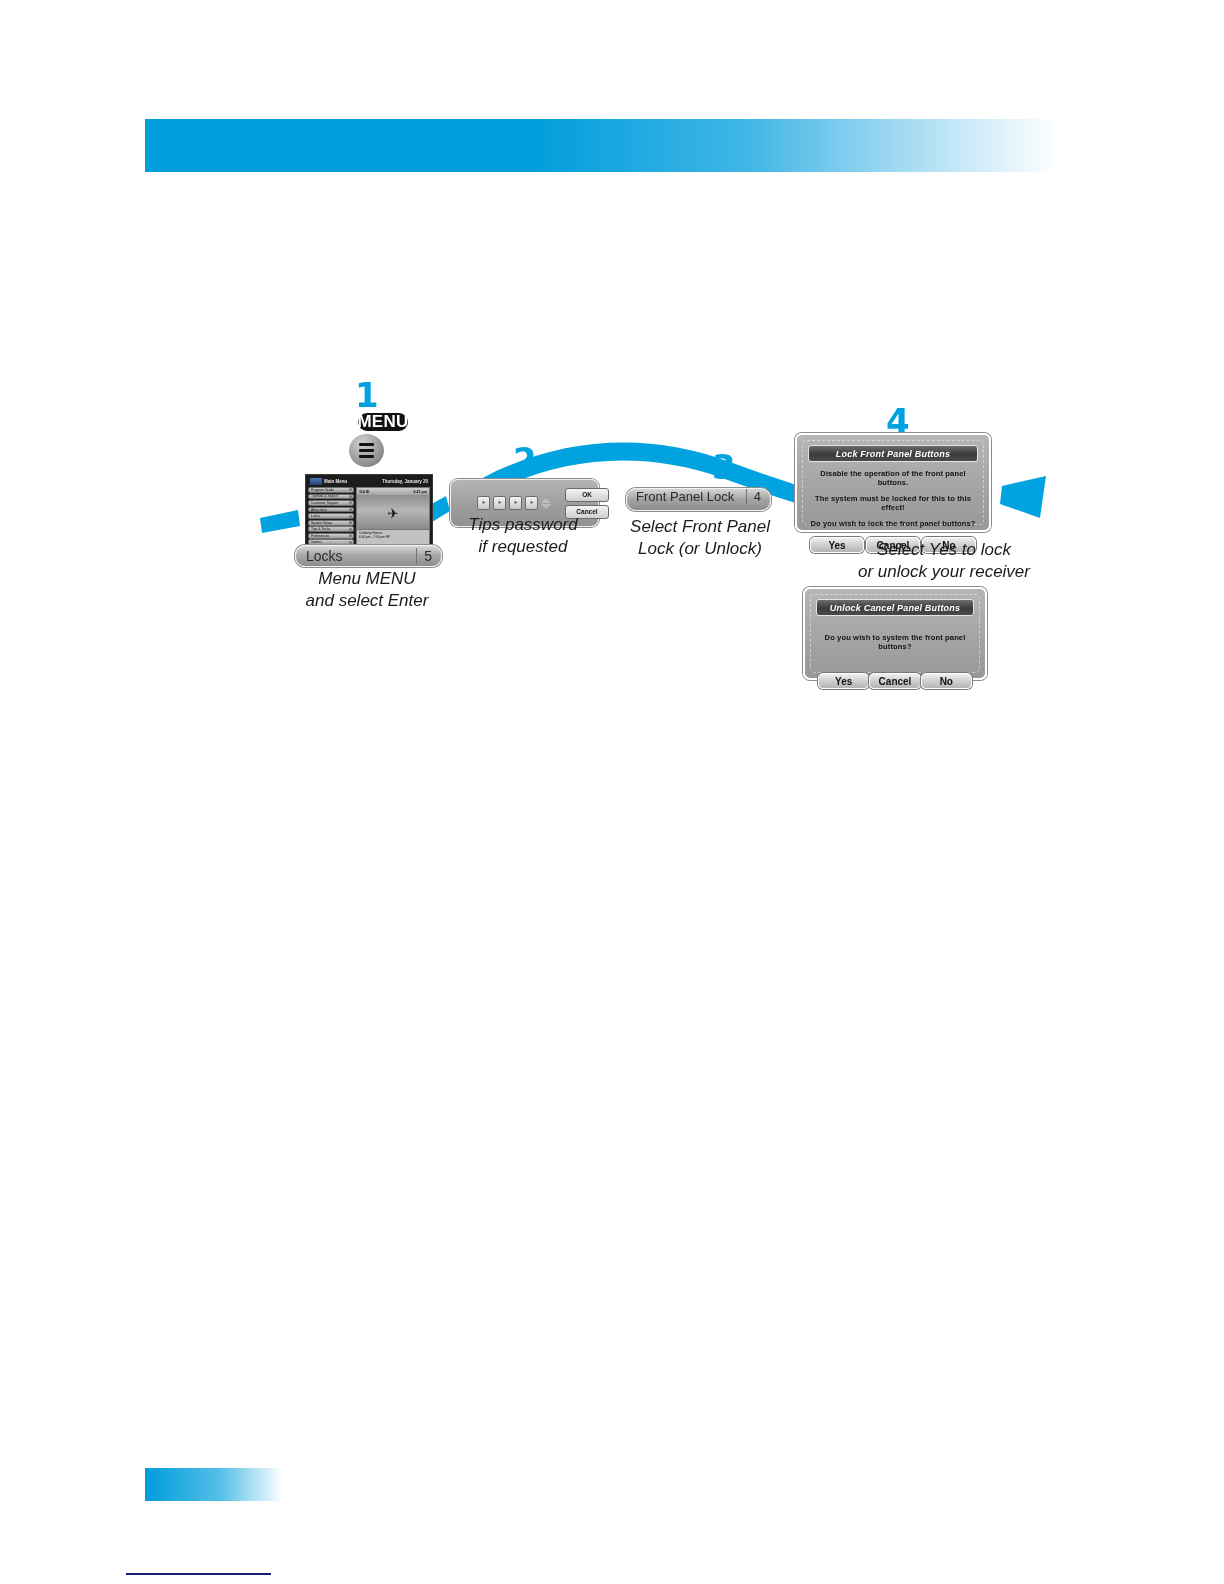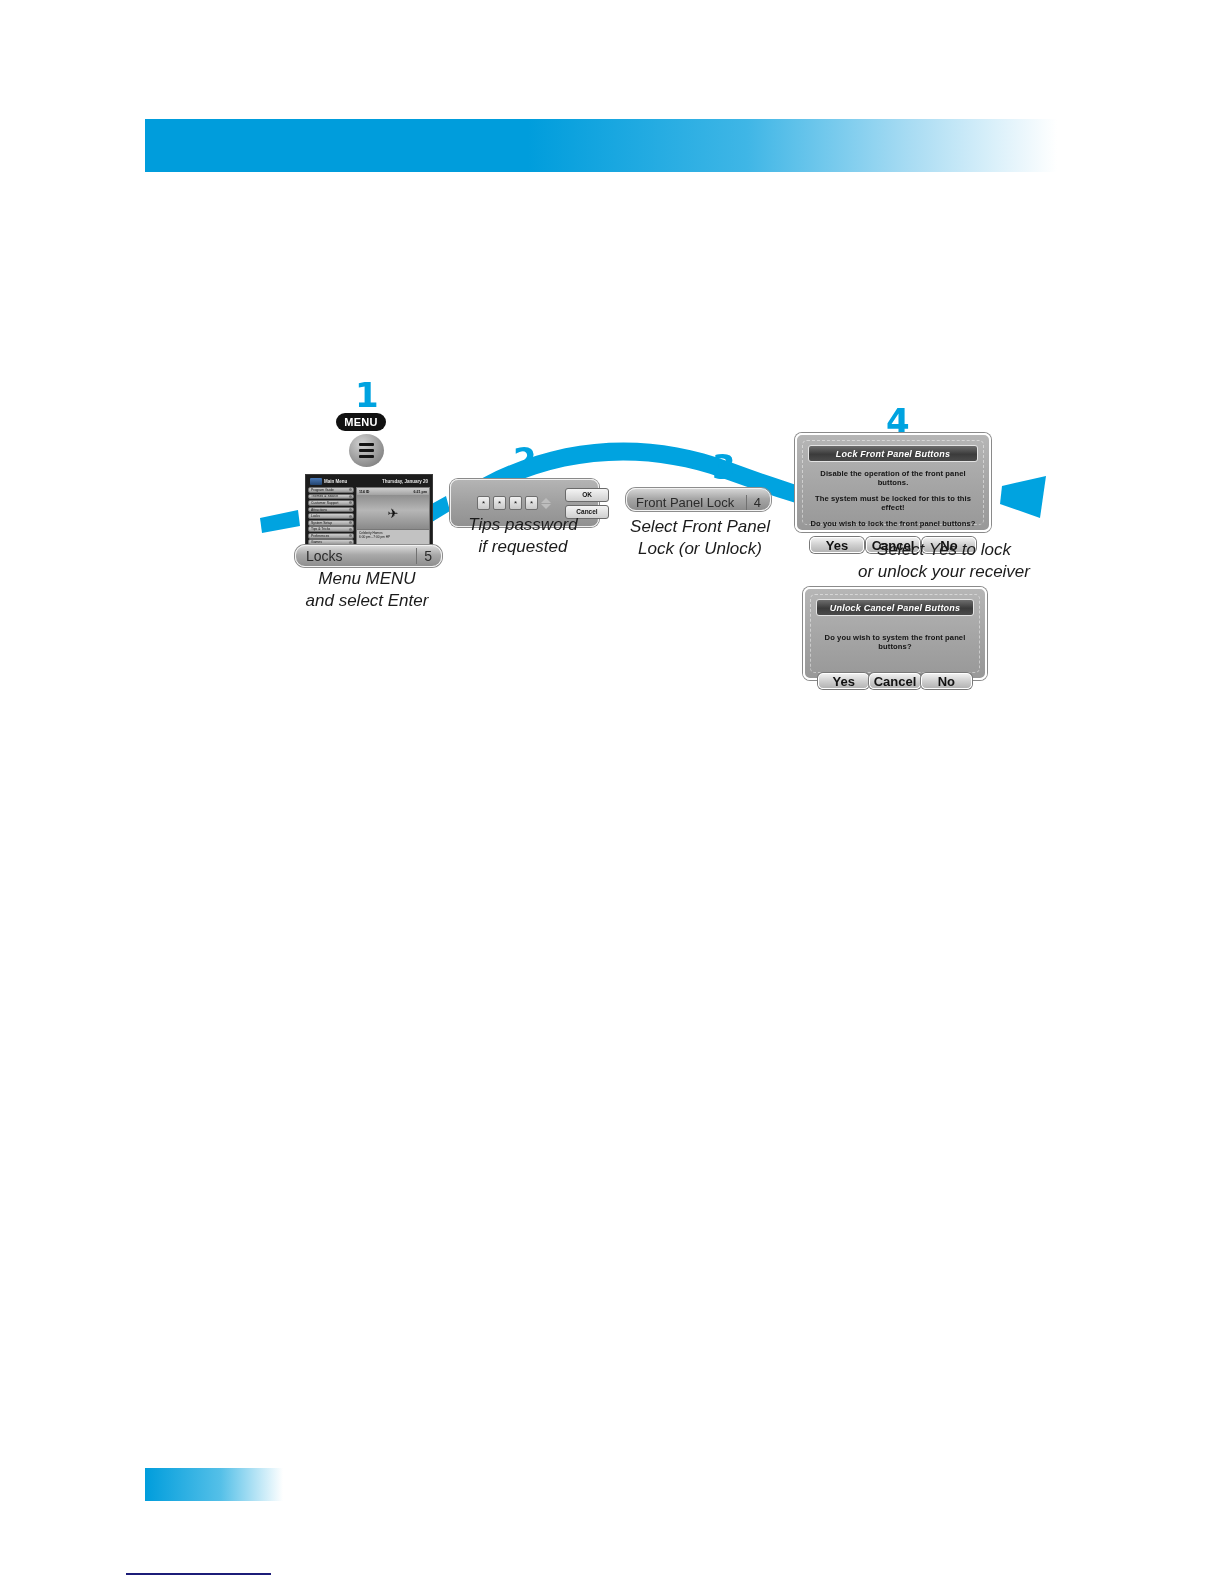--- a/index.html
+++ b/index.html
@@ -38,23 +38,23 @@
     line-height:1;
     letter-spacing:-1px;
   }
   .n1{left:355px;top:378px;}
   .n2{left:513px;top:443px;}
   .n3{left:712px;top:450px;}
   .n4{left:886px;top:404px;}
 
   
   .menu-pill{
-    position:absolute;left:336px;top:413px;width:50px;height:18px;
+    position:absolute;left:358px;top:413px;width:50px;height:18px;
     background:#111;border-radius:9px;
-    color:#fff;font-size:11px;font-weight:bold;
+    color:#fff;font-size:17px;font-weight:bold;
     display:flex;align-items:center;justify-content:center;
     letter-spacing:0.3px;
   }
   .menu-key{
     position:absolute;left:349px;top:434px;width:35px;height:33px;
     border-radius:50%;
     background:radial-gradient(circle at 38% 30%, #d3d3d3 0%, #9b9b9b 55%, #6e6e6e 100%);
     display:flex;align-items:center;justify-content:center;flex-direction:column;gap:3px;
   }
   .menu-key i{display:block;width:15px;height:3px;background:#141414;border-radius:1px;}
@@ -145,21 +145,21 @@
     display:flex;align-items:center;justify-content:center;
   }
 
   
   .fpl-pill{
     position:absolute;left:626px;top:488px;width:143px;height:21px;
     border-radius:10px;
     background:linear-gradient(#d5d5d5,#a5a5a5 48%,#8c8c8c 100%);
     border:1.5px solid #f3f3f3;
     box-shadow:0 0 0 1px #8d8d8d;
-    display:flex;align-items:flex-end;
+    display:flex;align-items:flex-start;
     color:#2b2b2b;font-size:13px;
   }
   .fpl-pill .lbl{padding-left:9px;flex:1;}
   .fpl-pill .num{border-left:1.5px solid #717171;padding:0 9px 0 7px;}
 
   
   .dlg{
     position:absolute;
     background:linear-gradient(#b6b6b6,#a3a3a3 60%,#989898 100%);
     border:2px solid #ffffff;
@@ -180,21 +180,21 @@
   .dlg-line{
     text-align:center;color:#141414;font-size:7.6px;font-weight:bold;
     margin-top:7px;letter-spacing:0.1px;
   }
   .dlg-btnrow{display:flex;justify-content:space-between;margin-top:9px;padding:0 2px;}
   .dlg-btn{
     width:52px;height:14px;border-radius:5px;
     background:linear-gradient(#f0f0f0,#cfcfcf 50%,#b4b4b4 100%);
     border:1.5px solid #ffffff;
     box-shadow:0 0 0 1px #787878;
-    font-size:13px;color:#111;font-weight:bold;
+    font-size:10px;color:#111;font-weight:bold;
     display:flex;align-items:center;justify-content:center;
   }
   #dlg-lock{left:795px;top:433px;width:196px;height:99px;}
   #dlg-unlock{left:803px;top:587px;width:184px;height:93px;}
   #dlg-unlock .dlg-line{margin-top:17px;}
   #dlg-unlock .dlg-btnrow{margin-top:22px;}
 
   
   .cap{
     position:absolute;text-align:center;

